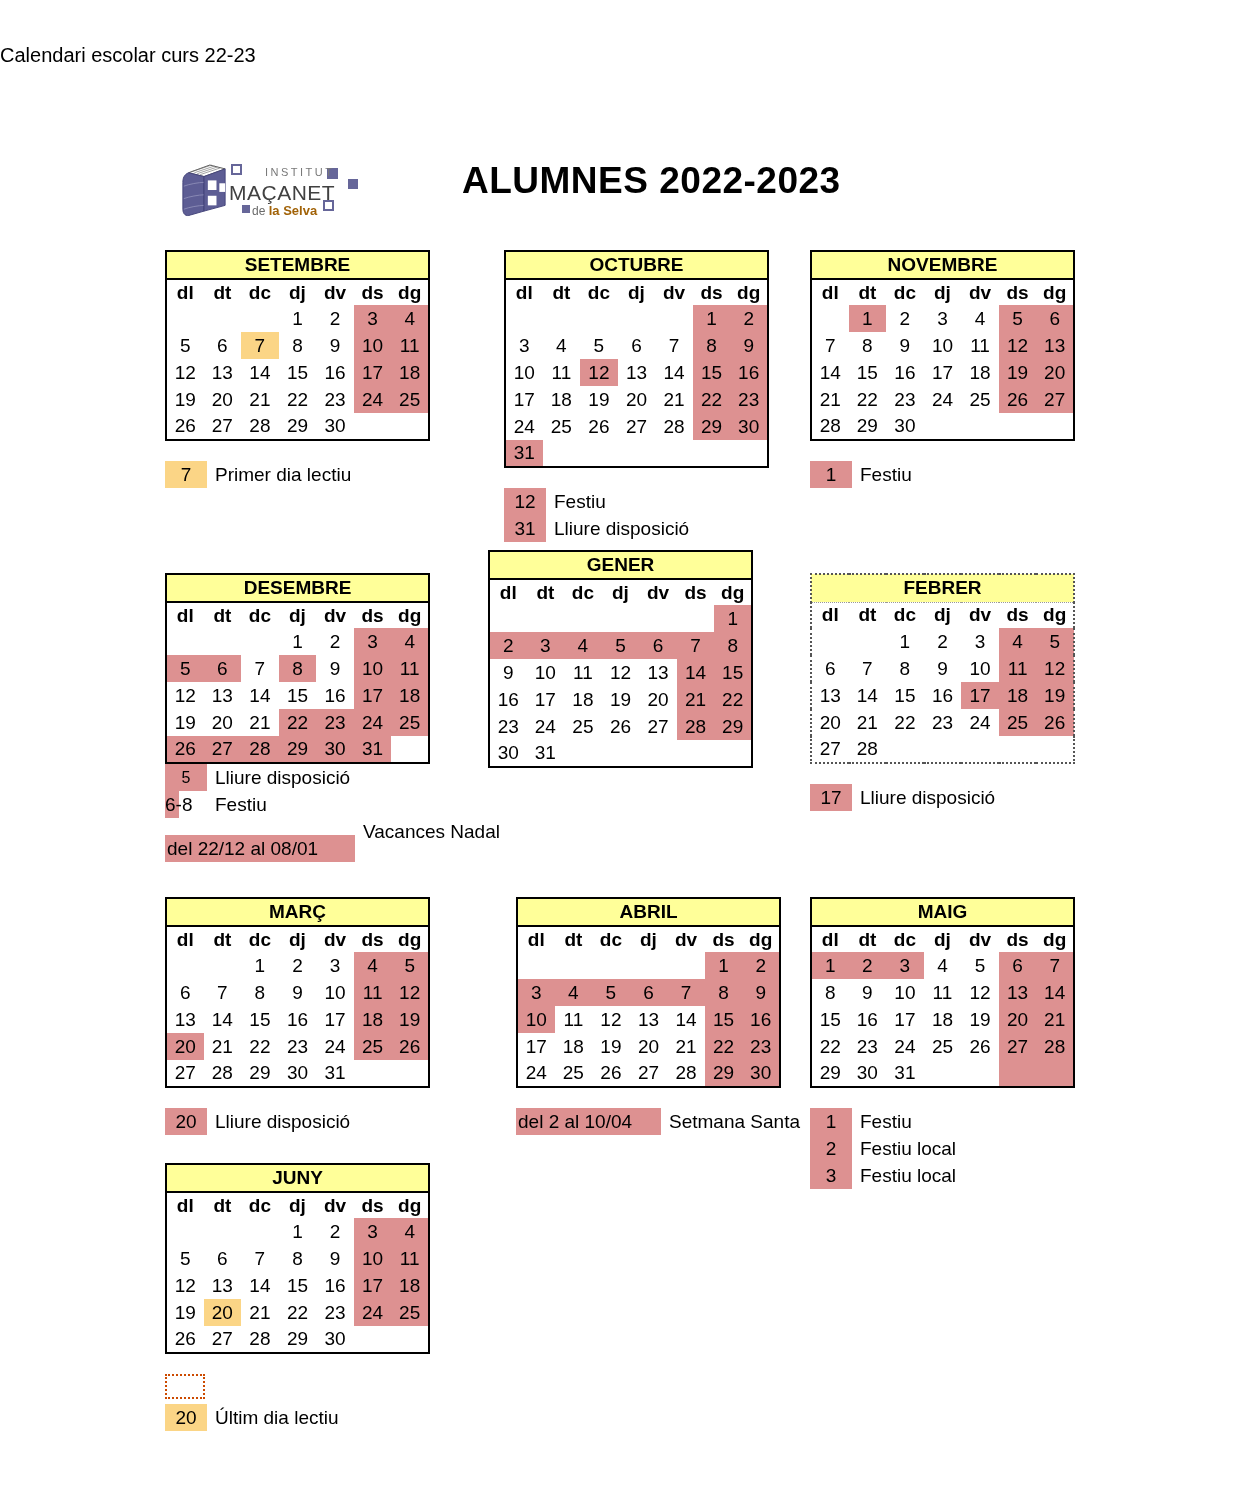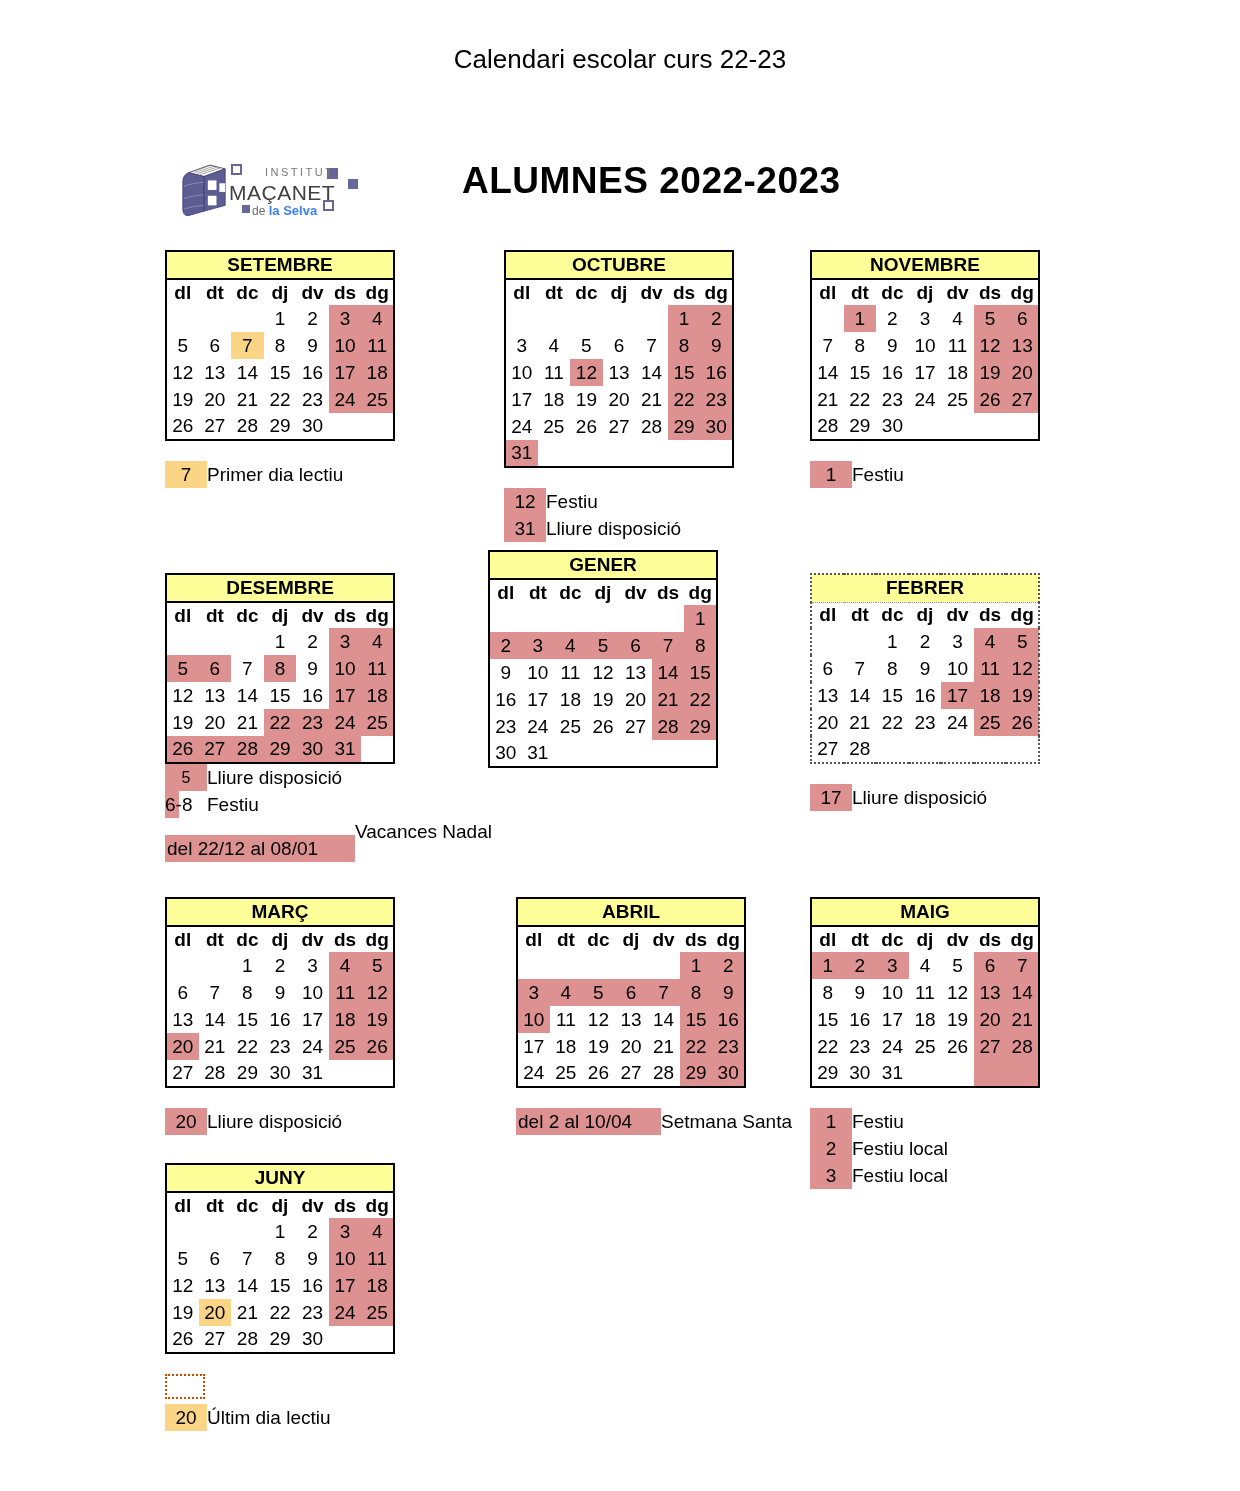--- a/index.html
+++ b/index.html
@@ -3,60 +3,60 @@
 <meta charset="utf-8">
 <style>
   * { margin:0; padding:0; box-sizing:border-box; }
   html,body { background:#fff; }
   body {
     width:1240px; height:1491px; position:relative;
     font-family:"Liberation Sans", sans-serif; color:#000;
   }
   .page { position:absolute; inset:0; background:#fff; }
 
-  .top-title { position:absolute; top:44px; left:0; width:100%; text-align:center; font-size:26px; }
+  .top-title { position:absolute; top:44px; left:0; width:100%; font-size:20px; }
   .main-title { position:absolute; top:160px; left:462px; font-size:37px; font-weight:bold; letter-spacing:0.5px; }
 
   
   .logo { position:absolute; left:178px; top:156px; width:205px; height:70px; }
   .logo .book { position:absolute; left:2px; top:6px; width:48px; height:56px; }
   .logo-institut { position:absolute; left:87px; top:10px; font-size:11px; letter-spacing:2.5px; color:#787878; }
   .logo-name { position:absolute; left:51px; top:25px; font-size:21px; font-weight:normal; color:#414141; letter-spacing:0.5px; }
   .logo-sub { position:absolute; left:74px; top:47px; font-size:12px; color:#6a6a6a; }
-  .logo-sub b { color:#3b82f6; font-size:13px; }
+  .logo-sub b { color:#a16207; font-size:13px; }
   .sq { position:absolute; background:var(--sqcolor); }
   .sq.outline { background:#fff; border:2px solid var(--sqcolor); }
   .sq1 { left:53px; top:8px;  width:11px; height:11px; }
   .sq2 { left:149px; top:12px; width:11px; height:11px; }
   .sq3 { left:170px; top:23px; width:10px; height:10px; }
   .sq4 { left:64px; top:49px; width:8px;  height:8px; }
   .sq5 { left:145px; top:44px; width:11px; height:11px; }
 
   
   .month { position:absolute; width:267px; }
-  table.cal { border-collapse:collapse; width:230px; border:2px solid #000; table-layout:fixed; background:#fff; }
+  table.cal { border-collapse:collapse; width:265px; border:2px solid #000; table-layout:fixed; background:#fff; }
   table.cal.dotted { border:2px dotted #555; }
   .mname { background:var(--yellow); font-size:19px; font-weight:bold; text-align:center; height:28px; border-bottom:2px solid #000; }
   table.cal.dotted .mname { border-bottom:1px dotted #999; }
   .dh { font-size:19px; font-weight:bold; text-align:center; height:26px; }
   td.daycell { font-size:19px; text-align:center; height:27px; padding:0; }
   td.daycell.red { background:var(--red); }
   td.daycell.orange { background:var(--orange); }
 
   
   .legend { margin-top:20px; }
   .legend.attached { margin-top:0; }
   .leg-line { display:flex; align-items:center; height:27px; font-size:19px; }
   .leg-num { display:inline-block; min-width:42px; height:27px; line-height:27px; text-align:center; white-space:nowrap; }
   .leg-num.red { background-color:var(--red); }
   .leg-num.orange { background-color:var(--orange); }
   .leg-num.partial { background-color:transparent; background-image:linear-gradient(var(--red),var(--red)); background-repeat:no-repeat; text-align:left; }
   .leg-num.wide { text-align:left; padding-left:2px; }
   .leg-num.small { font-size:16px; }
-  .leg-text { margin-left:0; white-space:nowrap; }
+  .leg-text { margin-left:8px; white-space:nowrap; }
   .dotted-box { width:40px; height:25px; border:2px dotted var(--marker); margin-bottom:5px; background:#fff; }
 </style>
 </head>
 <body>
 
 <div class="page">
 
   <div class="top-title">Calendari escolar curs 22-23</div>
 
   <div class="logo">

